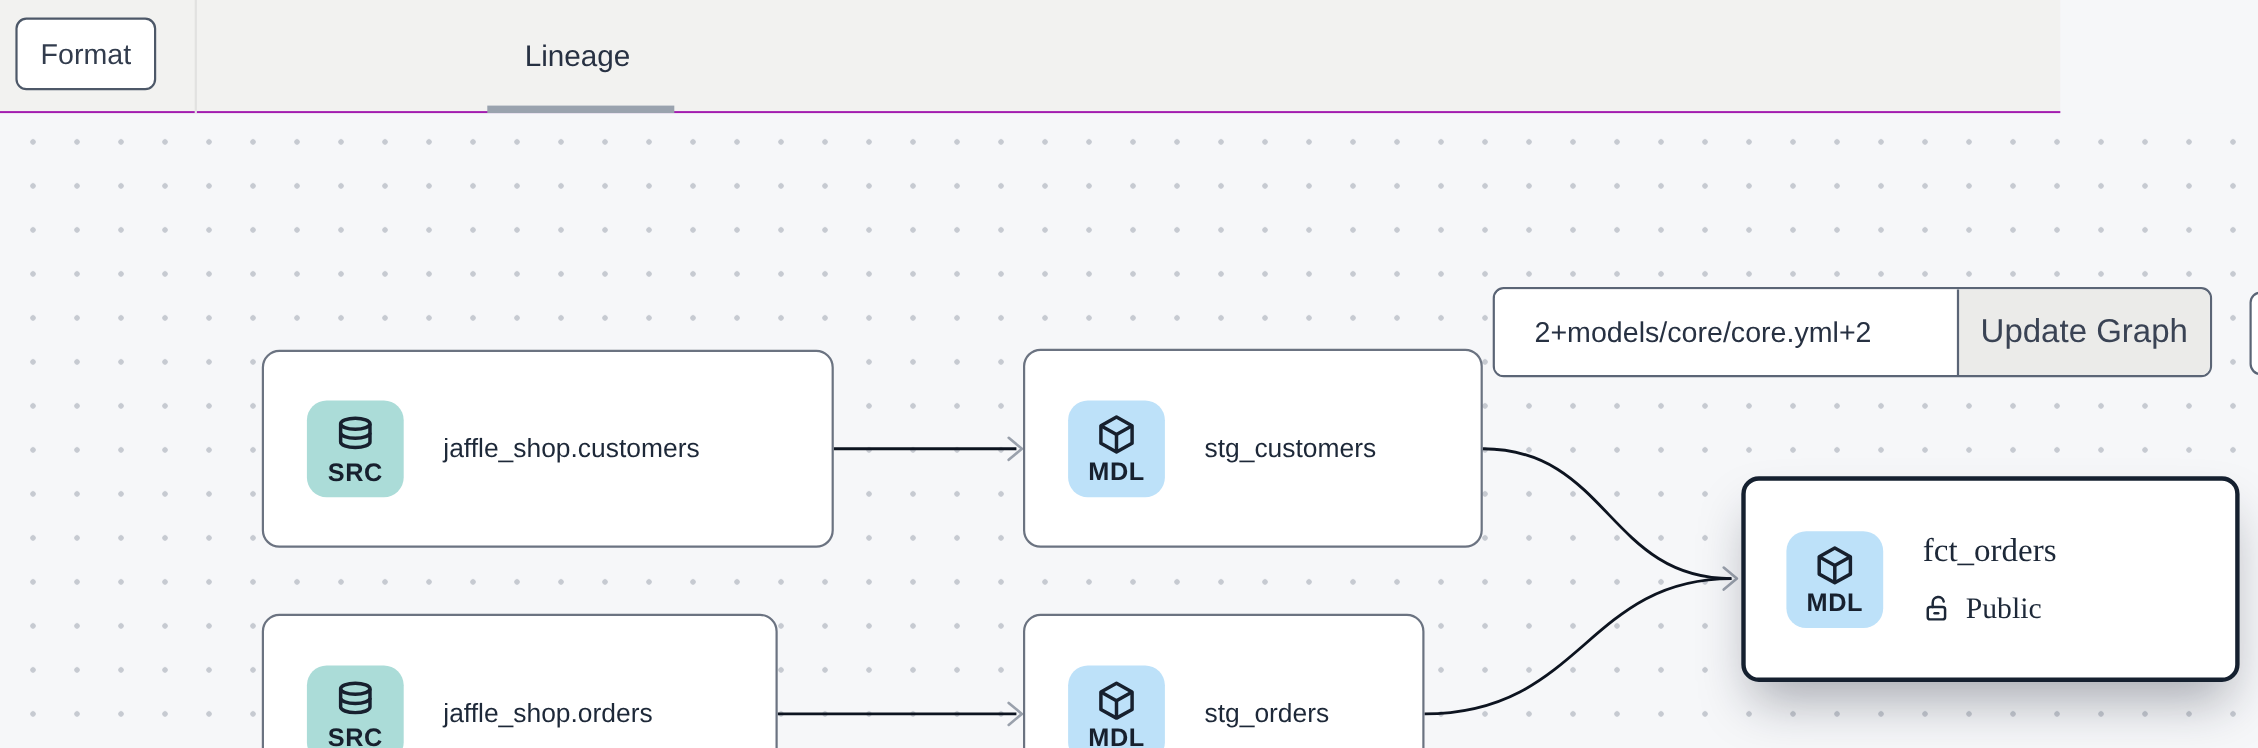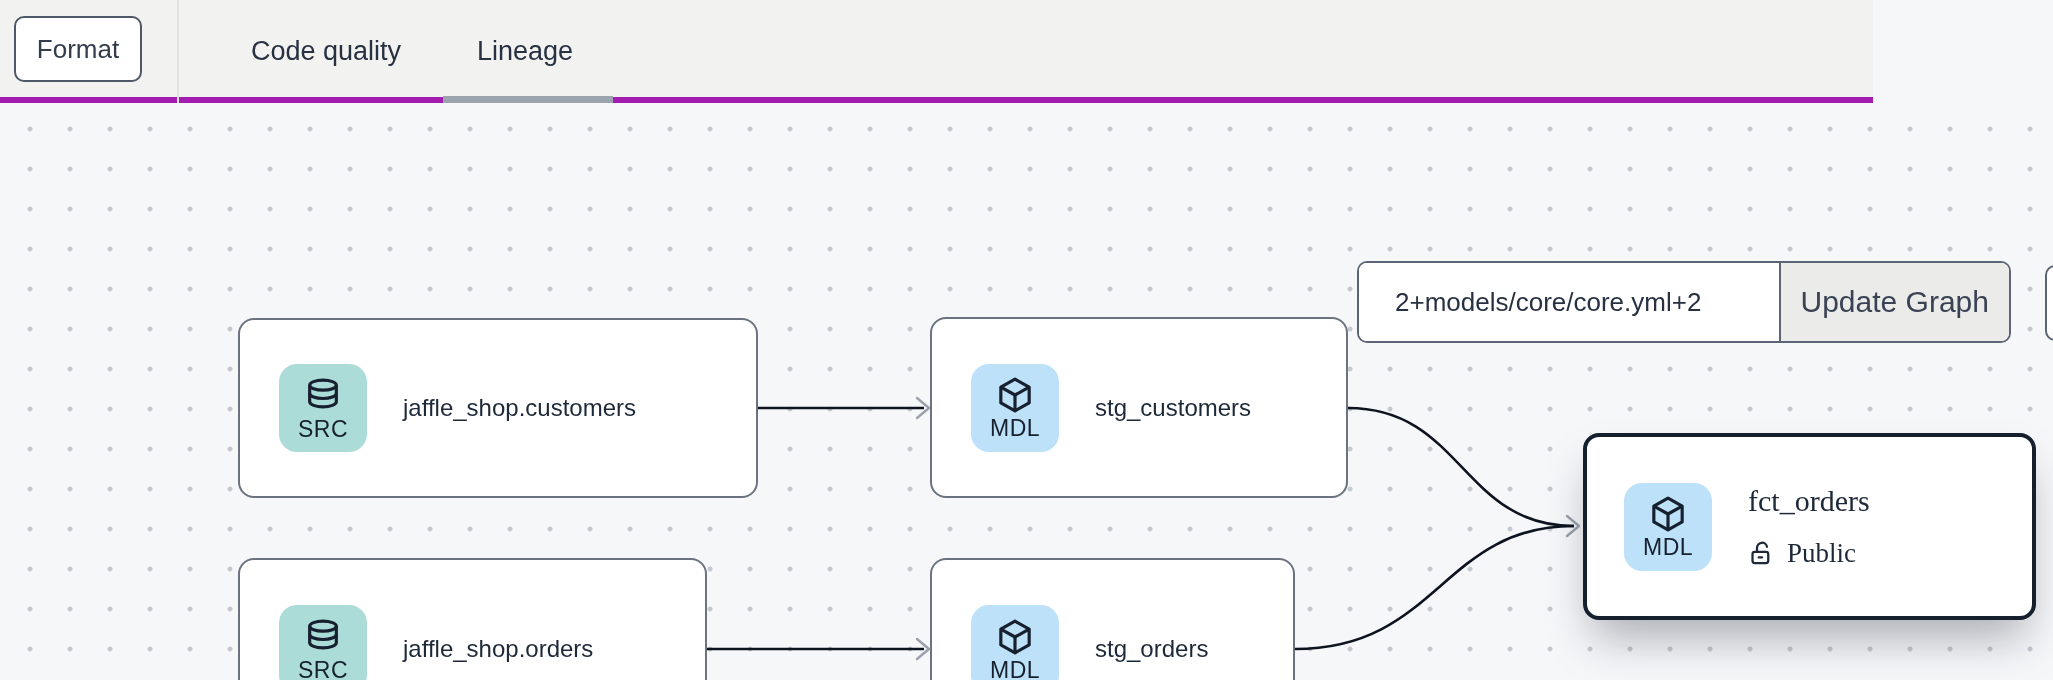--- a/index.html
+++ b/index.html
@@ -1,21 +1,21 @@
 <!DOCTYPE html>
 <html style="--src-badge: #abdcd8; --mdl-badge: #bde1f9; --selected-border: #15202f; --tab-underline: #9aa3ae; --canvas-bg: #f6f7f9; --topbar-bg: #f2f2f0;"><head>
 <meta charset="utf-8">
 <style>
   * { margin:0; padding:0; box-sizing:border-box; }
   html,body { width:2053px; height:680px; overflow:hidden;
     font-family:"Liberation Sans", sans-serif; background:#f6f7f9; }
 
   
   .topbar { position:absolute; left:0; top:0; width:1873px; height:103px;
-    background:var(--topbar-bg); border-bottom:6px solid #a21caf;padding-left:39px; }
+    background:var(--topbar-bg); border-bottom:2px solid #a21caf;padding-left:39px; }
   .format-btn { position:absolute; left:14px; top:16px; width:128px; height:66px;
     background:#ffffff; border:2.5px solid #4d5868; border-radius:10px;
     font-size:26px; color:#323c4d; display:flex; align-items:center; justify-content:center;
     cursor:pointer; }
   .topbar-divider { position:absolute; left:177px; top:0; width:2px; height:103px;
     background:#e2e2e0; }
   .tab { position:absolute; top:0; height:103px; display:flex; align-items:center;
     justify-content:center; font-size:27px; color:#273142; cursor:pointer; }
   .tab-codequality { left:243px; width:166px; }
   .tab-lineage { left:455px; width:140px;text-align:center; }
@@ -35,21 +35,21 @@
   .node { position:absolute; background:#ffffff; border:2px solid #6b7381;
     border-radius:16px; display:flex; align-items:center; gap:36px;
     padding-left:39px; cursor:pointer; }
   .node.selected { border:4px solid var(--selected-border);
     box-shadow:0 26px 46px -10px rgba(22,30,46,.35); }
   .badge { width:88px; height:88px; border-radius:18px; flex:0 0 auto;
     display:flex; flex-direction:column; align-items:center; justify-content:center; }
   .badge.src { background:var(--src-badge); }
   .badge.mdl { background:var(--mdl-badge); }
   .badge svg { display:block; }
-  .badge-label { font-size:23px; font-weight:400; color:#17202e; line-height:1;
+  .badge-label { font-size:23px; font-weight:700; color:#17202e; line-height:1;
     margin-top:2px; letter-spacing:.5px; }
   .node-label { font-size:24px; color:#1d2838; white-space:nowrap; }
   .node-text-col { display:flex; flex-direction:column; gap:20px;font-family:Liberation Serif, serif; }
   .node-title { font-size:30px; color:#1d2838; }
   .node-access { display:flex; align-items:center; gap:12px; font-size:27px; color:#1d2838; }
 
   
   .n-customers { left:238px; top:215px; width:520px; height:180px; }
   .n-stgcustomers { left:930px; top:214px; width:418px; height:181px; }
   .n-orders { left:238px; top:455px; width:469px; height:182px; }
@@ -68,21 +68,20 @@
     font-size:30px; color:#3a4354; cursor:pointer; }
   .edge-partial-btn { position:absolute; left:2045px; top:162px; width:70px; height:76px;
     background:#ffffff; border:2px solid #5b6576; border-radius:10px; }
 </style>
 </head>
 <body>
 
 <div class="topbar">
   <button class="format-btn">Format</button>
   <div class="topbar-divider"></div>
-  <div class="tab tab-codequality">Code quality</div>
   <div class="tab tab-lineage">Lineage</div>
   <div class="tab-underline"></div>
 </div>
 
 <div class="canvas">
 
   <svg class="edges" viewBox="0 0 2053 680" xmlns="http://www.w3.org/2000/svg">
     <g fill="none" stroke="#0d1420" stroke-width="2.6">
       <path d="M758 305 H 924"></path>
       <path d="M707 546 H 924"></path>

